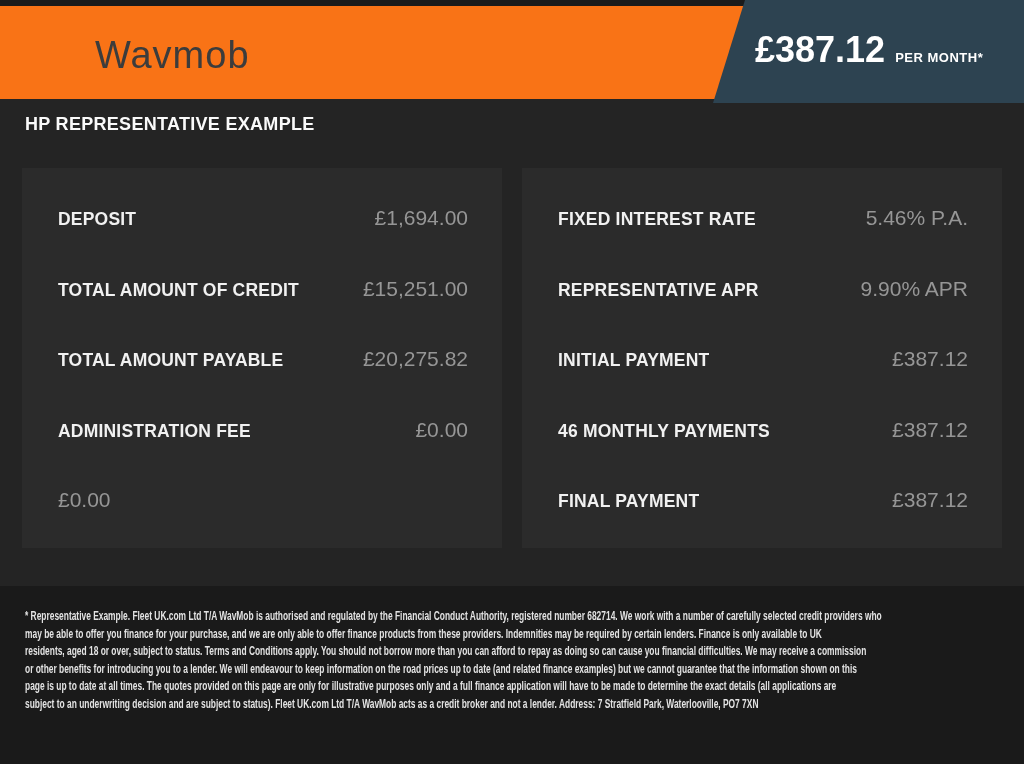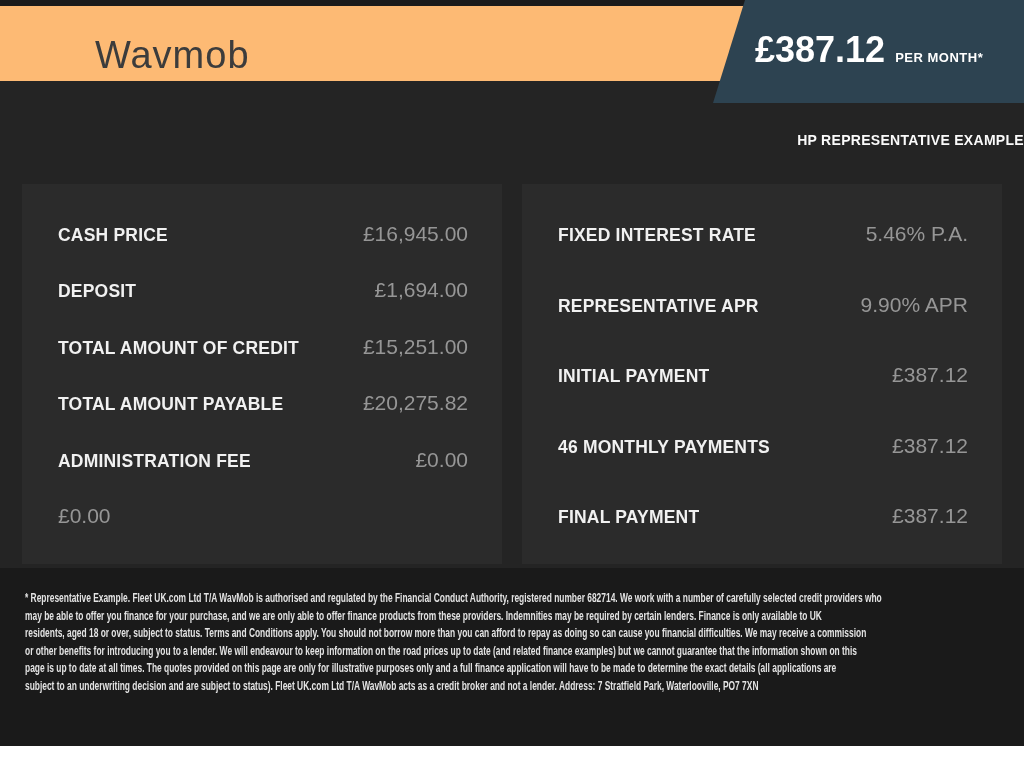--- a/index.html
+++ b/index.html
@@ -7,22 +7,22 @@
     width: 1024px; height: 768px;
     overflow: hidden;
     font-family: "Liberation Sans", sans-serif;
     background: #ffffff;
   }
   .page { position: relative; width: 1024px; height: 768px; }
 
   
   .header {
     position: relative;
-    width: 100%; height: 81px;
-    background: #fdba74;
+    width: 100%; height: 99px;
+    background: #f97316;
     text-decoration: underline;
   }
   .top-strip {
     position: absolute; top: 0; left: 0;
     width: 100%; height: 6px;
     background: var(--strip-bg, #1b1b1b);
     z-index: 2;
   }
   .logo {
     position: absolute; left: 95px; top: 36px;
@@ -48,23 +48,23 @@
     color: #ffffff; font-weight: 700; font-size: 13px;
     margin-left: 10px; letter-spacing: 0.5px;
   }
 
   
   .main {
     width: 100%; height: 487px;
     background: var(--page-bg, #242424);
   }
   .page-title {
-    margin: 0 0 0 25px; padding-top: 47px;
-    color: #fafafa; font-size: 14px; font-weight: 700;
-    letter-spacing: 0.3px; line-height: 25px; text-align: right;
+    margin: 0 0 0 25px; padding-top: 13px;
+    color: #fafafa; font-size: 18px; font-weight: 700;
+    letter-spacing: 0.3px; line-height: 25px;
   }
   .panels {
     display: flex; gap: 20px;
     margin: 31px 22px 0 22px;
   }
   .panel {
     flex: 1 1 0;
     height: 380px;
     background: var(--panel-bg, #2b2b2b);
     padding: 38px 34px 36px 36px;
@@ -108,24 +108,20 @@
       <span class="ribbon-period">PER MONTH*</span>
     </div>
   </div>
 
   <div class="main">
     <div class="page-title">HP REPRESENTATIVE EXAMPLE</div>
 
     <div class="panels">
 
       <div class="panel">
-        <div class="frow">
-          <span class="flabel">CASH PRICE</span>
-          <span class="fvalue">£16,945.00</span>
-        </div>
         <div class="frow">
           <span class="flabel">DEPOSIT</span>
           <span class="fvalue">£1,694.00</span>
         </div>
         <div class="frow">
           <span class="flabel">TOTAL AMOUNT OF CREDIT</span>
           <span class="fvalue">£15,251.00</span>
         </div>
         <div class="frow">
           <span class="flabel">TOTAL AMOUNT PAYABLE</span>

